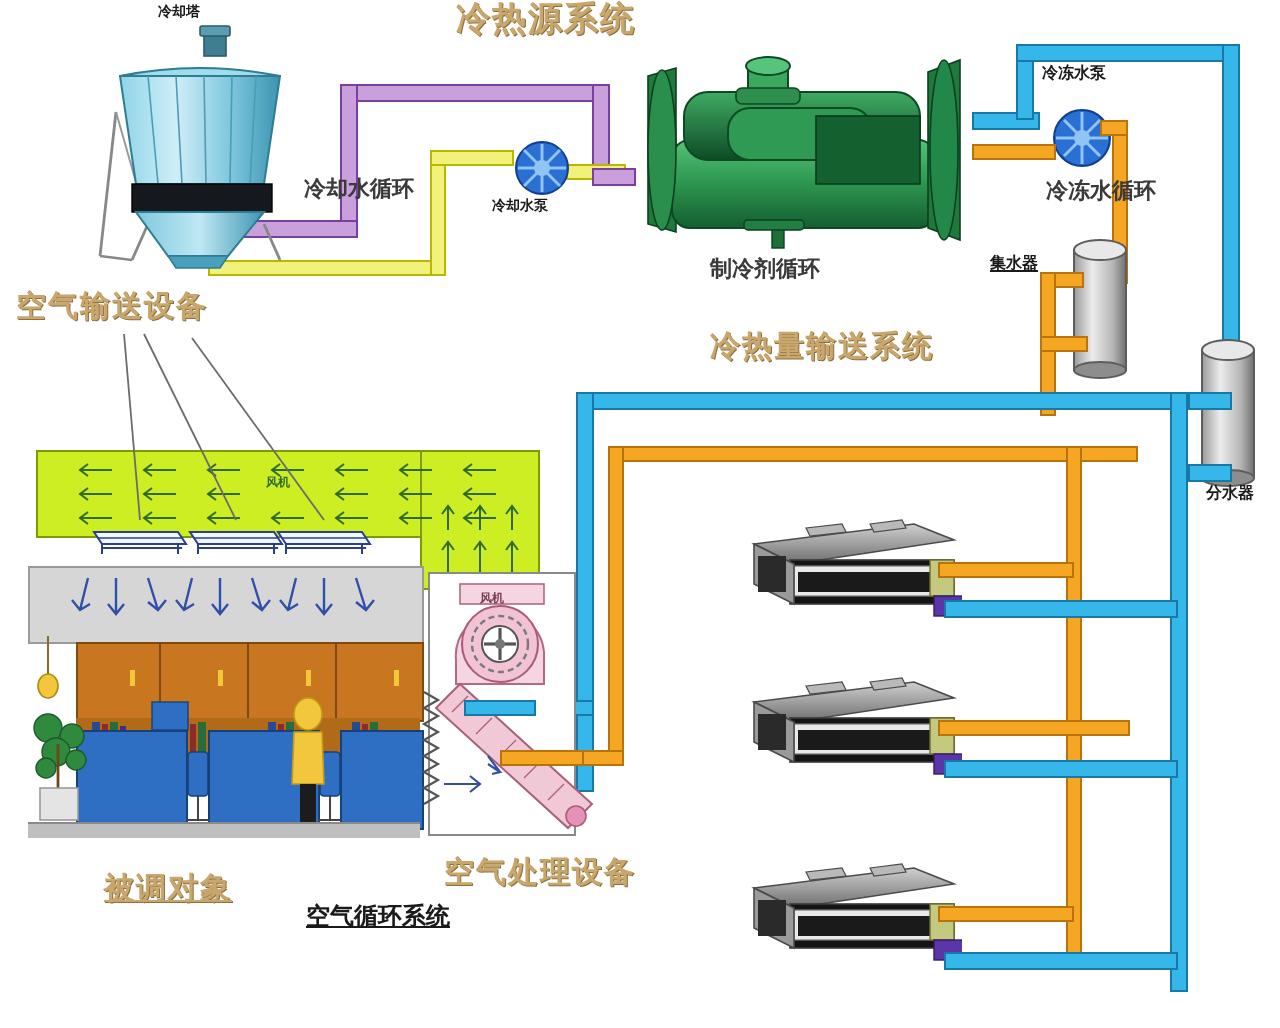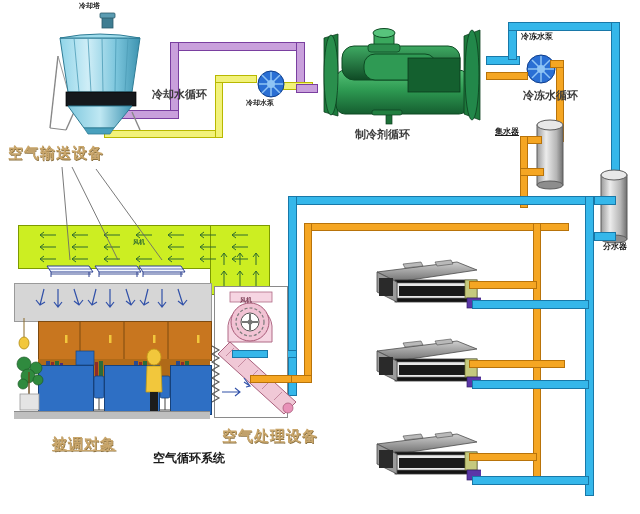--- a/index.html
+++ b/index.html
@@ -479,28 +479,30 @@
   <div class="pipe p-cyan" style="left:232px;top:350px;width:36px;height:8px;"></div>
   <div class="pipe p-orange" style="left:250px;top:375px;width:42px;height:8px;"></div>
 
   <svg class="arrows" style="left:214px;top:352px;" width="60" height="56">
     <g stroke="#3050a8" stroke-width="1.1" fill="none">
       <path d="M8 40 L26 40 M21 36 L26 40 L21 44"></path>
       <path d="M30 26 L36 34 M30 30 L36 34 L32 35"></path>
     </g>
   </svg>
 
+  <div class="lbl title-big" style="left:228px;top:2px;font-size:17px;">冷热源系统</div>
+  <div class="lbl title-big" style="left:355px;top:166px;font-size:15px;">冷热量输送系统</div>
   <div class="lbl title-big" style="left:8px;top:146px;font-size:15px;">空气输送设备</div>
   <div class="lbl title-big" style="left:222px;top:429px;font-size:15px;">空气处理设备</div>
   <div class="lbl title-big" style="left:52px;top:437px;font-size:15px;text-decoration:underline;">被调对象</div>
 
   <div class="lbl cap-mid" style="left:152px;top:89px;font-size:11px;">冷却水循环</div>
   <div class="lbl cap-mid" style="left:355px;top:129px;font-size:11px;">制冷剂循环</div>
   <div class="lbl cap-mid" style="left:523px;top:90px;font-size:11px;">冷冻水循环</div>
-  <div class="lbl cap-dark" style="left:153px;top:452px;font-size:12px;">空气循环系统</div>
+  <div class="lbl cap-dark" style="left:153px;top:452px;font-size:12px;text-decoration:underline;">空气循环系统</div>
 
   <div class="lbl cap-dark" style="left:79px;top:3px;font-size:7px;">冷却塔</div>
   <div class="lbl cap-dark" style="left:246px;top:100px;font-size:7px;">冷却水泵</div>
   <div class="lbl cap-dark" style="left:521px;top:33px;font-size:8px;">冷冻水泵</div>
   <div class="lbl cap-dark" style="left:495px;top:128px;font-size:8px;text-decoration:underline;">集水器</div>
   <div class="lbl cap-dark" style="left:603px;top:243px;font-size:8px;">分水器</div>
   <div class="lbl cap-dark" style="left:240px;top:297px;font-size:6px;color:#7a3a52;">风机</div>
   <div class="lbl cap-dark" style="left:133px;top:239px;font-size:6px;color:#2f6b2f;">风机</div>
 
 </div>

